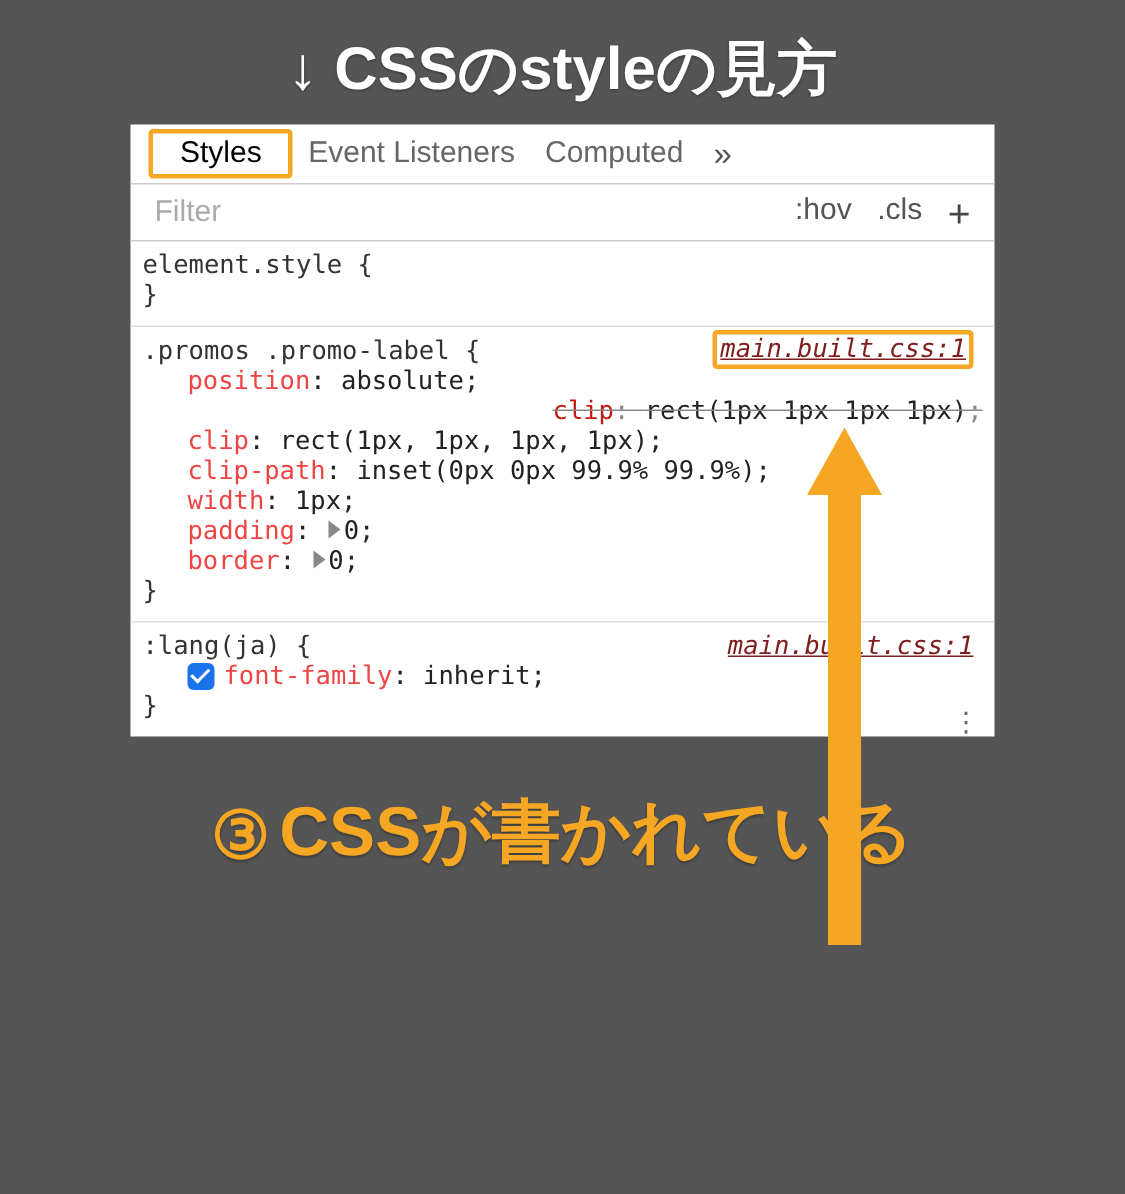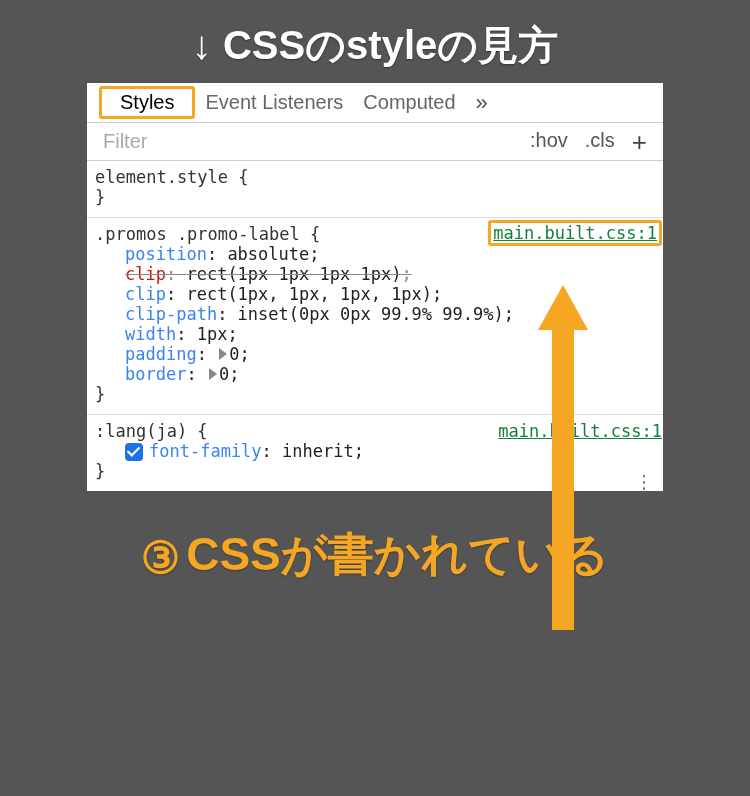--- a/index.html
+++ b/index.html
@@ -81,36 +81,37 @@
   }
   .section {
     padding: 6px 8px 10px 8px;
     border-bottom: 1px solid #ddd;
     position: relative;
   }
   .section:last-child { border-bottom: none; }
   .selector { color: #333; }
   .src-link {
     position: absolute;
-    right: 1px;
+    right: 14px;
     top: 6px;
-    color: #15803d;
+    color: #7f1d1d;
     text-decoration: underline;
     cursor: pointer;
+    font-style: italic;
   }
   .src-link.highlight {
     border: 3px solid #f5a623;
     border-radius: 3px;
     padding: 0 2px;
     top: 2px;
   }
   .decl { padding-left: 30px; }
-  .prop { color: #3b82f6; }
+  .prop { color: #ef4444; }
   .val { color: #222; }
-  .strike { text-decoration: line-through; color: #888; }
+  .strike { text-decoration: line-through; color: #888; text-align: right; }
   .strike .prop { color: #c41a16; }
   .tri {
     display: inline-block;
     width: 0; height: 0;
     border-top: 6px solid transparent;
     border-bottom: 6px solid transparent;
     border-left: 8px solid #888;
     vertical-align: middle;
     margin: 0 2px 2px 2px;
   }

